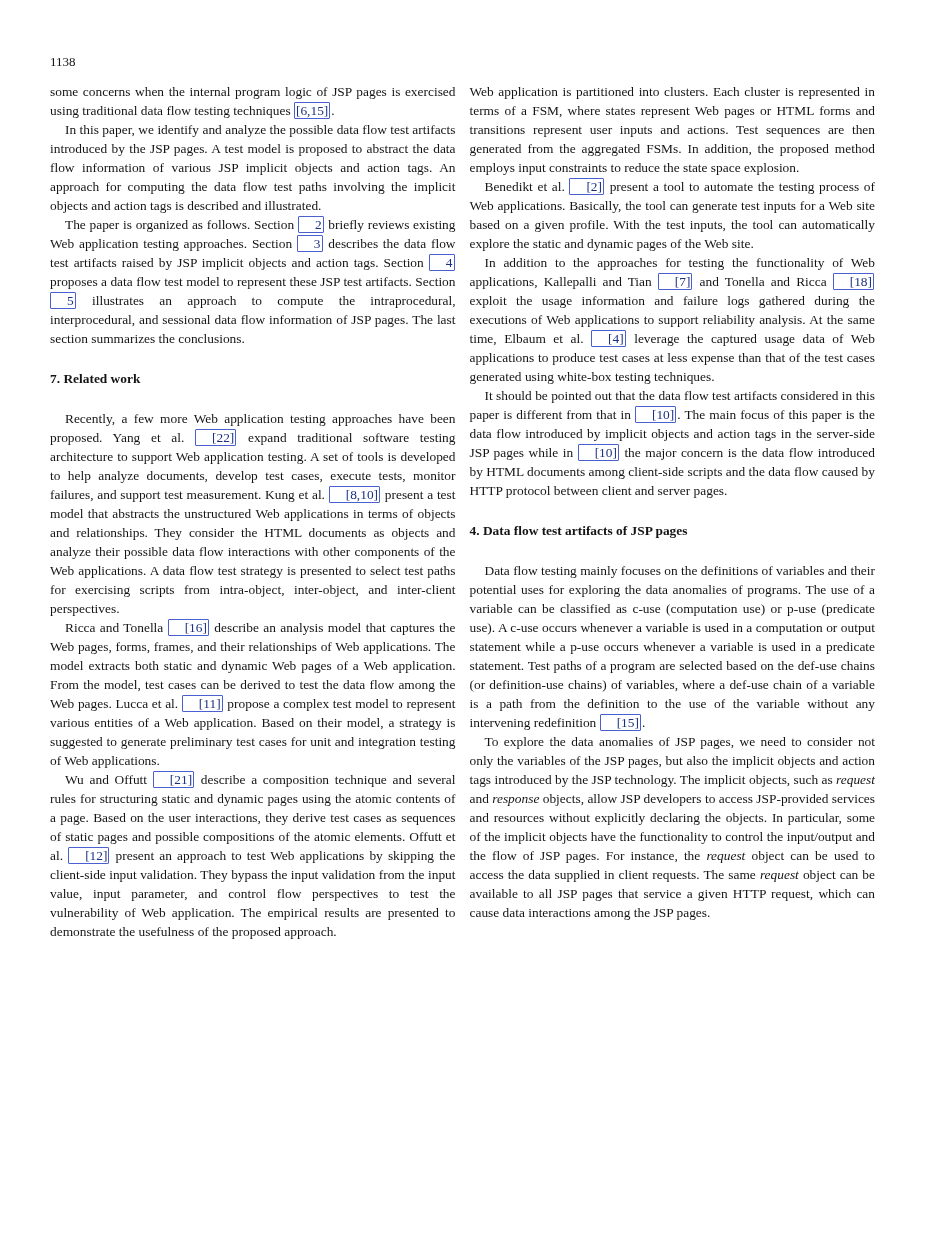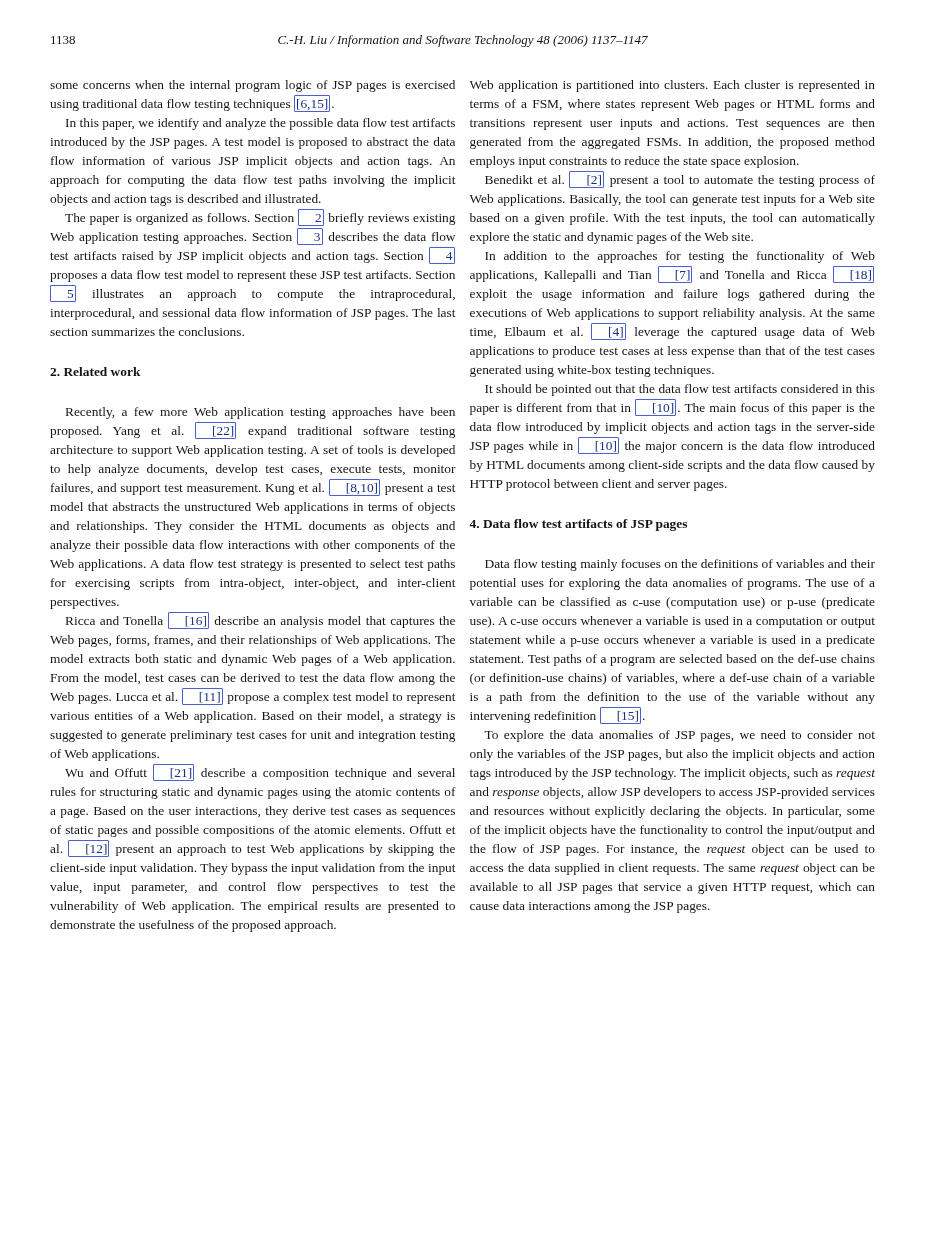--- a/index.html
+++ b/index.html
@@ -9,21 +9,21 @@
   html,body{margin:0;padding:0;background:#ffffff;}
   body{
     width:925px;height:1234px;
     font-family:"Liberation Serif", serif;
     color:#141414;
     -webkit-font-smoothing:antialiased;
   }
   .page{
     box-sizing:border-box;
     width:925px;height:1234px;
-    padding:32px 50px 36px 50px;
+    padding:54px 50px 36px 50px;
     overflow:hidden;
   }
   .header{
     position:relative;
     text-align:center;
     font-size:13px;
     line-height:15px;
     margin-bottom:28px;
   }
   .pagenum{
@@ -65,28 +65,27 @@
     cursor:pointer;
   }
   em{font-style:italic;}
 </style>
 </head>
 <body>
 
 <div class="page">
   <div class="header">
     <span class="pagenum">1138</span>
-    <span class="running-head">C.-H. Liu / Information and Software Technology 48 (2006) 1137–1147</span>
   </div>
   <div class="columns">
     <div class="col" id="col-left">
         <p class="para">some concerns when the internal program logic of JSP pages is exercised using traditional data flow testing techniques <span class="cite">[6,15]</span>.</p>
         <p class="para indent">In this paper, we identify and analyze the possible data flow test artifacts introduced by the JSP pages. A test model is proposed to abstract the data flow information of various JSP implicit objects and action tags. An approach for computing the data flow test paths involving the implicit objects and action tags is described and illustrated.</p>
         <p class="para indent">The paper is organized as follows. Section <span class="cite">2</span> briefly reviews existing Web application testing approaches. Section <span class="cite">3</span> describes the data flow test artifacts raised by JSP implicit objects and action tags. Section <span class="cite">4</span> proposes a data flow test model to represent these JSP test artifacts. Section <span class="cite">5</span> illustrates an approach to compute the intraprocedural, interprocedural, and sessional data flow information of JSP pages. The last section summarizes the conclusions.</p>
-        <h2 class="sec-heading">2. Related work</h2>
+        <h2 class="sec-heading">7. Related work</h2>
         <p class="para indent">Recently, a few more Web application testing approaches have been proposed. Yang et al. <span class="cite">[22]</span> expand traditional software testing architecture to support Web application testing. A set of tools is developed to help analyze documents, develop test cases, execute tests, monitor failures, and support test measurement. Kung et al. <span class="cite">[8,10]</span> present a test model that abstracts the unstructured Web applications in terms of objects and relationships. They consider the HTML documents as objects and analyze their possible data flow interactions with other components of the Web applications. A data flow test strategy is presented to select test paths for exercising scripts from intra-object, inter-object, and inter-client perspectives.</p>
         <p class="para indent">Ricca and Tonella <span class="cite">[16]</span> describe an analysis model that captures the Web pages, forms, frames, and their relationships of Web applications. The model extracts both static and dynamic Web pages of a Web application. From the model, test cases can be derived to test the data flow among the Web pages. Lucca et al. <span class="cite">[11]</span> propose a complex test model to represent various entities of a Web application. Based on their model, a strategy is suggested to generate preliminary test cases for unit and integration testing of Web applications.</p>
         <p class="para indent">Wu and Offutt <span class="cite">[21]</span> describe a composition technique and several rules for structuring static and dynamic pages using the atomic contents of a page. Based on the user interactions, they derive test cases as sequences of static pages and possible compositions of the atomic elements. Offutt et al. <span class="cite">[12]</span> present an approach to test Web applications by skipping the client-side input validation. They bypass the input validation from the input value, input parameter, and control flow perspectives to test the vulnerability of Web application. The empirical results are presented to demonstrate the usefulness of the proposed approach.</p>
       </div>
     <div class="col" id="col-right">
         <p class="para">Web application is partitioned into clusters. Each cluster is represented in terms of a FSM, where states represent Web pages or HTML forms and transitions represent user inputs and actions. Test sequences are then generated from the aggregated FSMs. In addition, the proposed method employs input constraints to reduce the state space explosion.</p>
         <p class="para indent">Benedikt et al. <span class="cite">[2]</span> present a tool to automate the testing process of Web applications. Basically, the tool can generate test inputs for a Web site based on a given profile. With the test inputs, the tool can automatically explore the static and dynamic pages of the Web site.</p>
         <p class="para indent">In addition to the approaches for testing the functionality of Web applications, Kallepalli and Tian <span class="cite">[7]</span> and Tonella and Ricca <span class="cite">[18]</span> exploit the usage information and failure logs gathered during the executions of Web applications to support reliability analysis. At the same time, Elbaum et al. <span class="cite">[4]</span> leverage the captured usage data of Web applications to produce test cases at less expense than that of the test cases generated using white-box testing techniques.</p>
         <p class="para indent">It should be pointed out that the data flow test artifacts considered in this paper is different from that in <span class="cite">[10]</span>. The main focus of this paper is the data flow introduced by implicit objects and action tags in the server-side JSP pages while in <span class="cite">[10]</span> the major concern is the data flow introduced by HTML documents among client-side scripts and the data flow caused by HTTP protocol between client and server pages.</p>
         <h2 class="sec-heading">4. Data flow test artifacts of JSP pages</h2>

